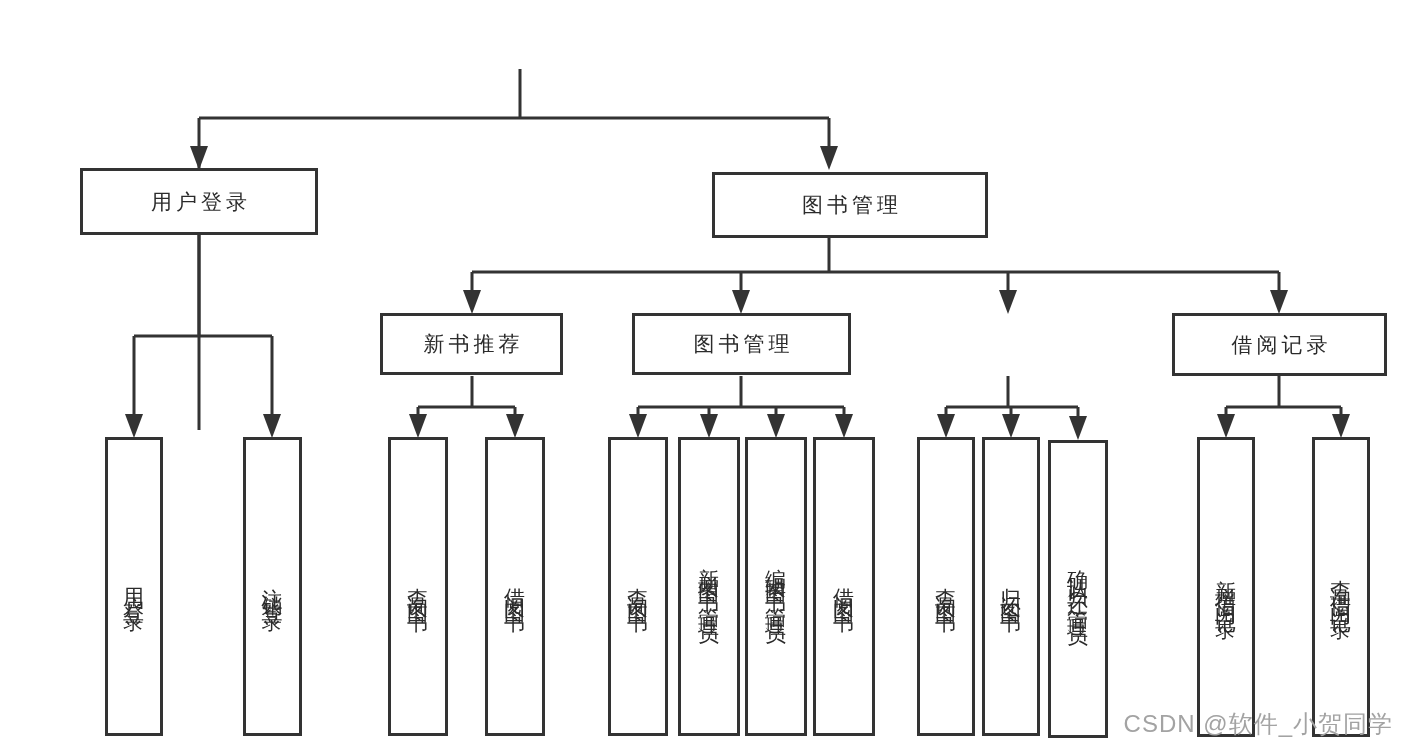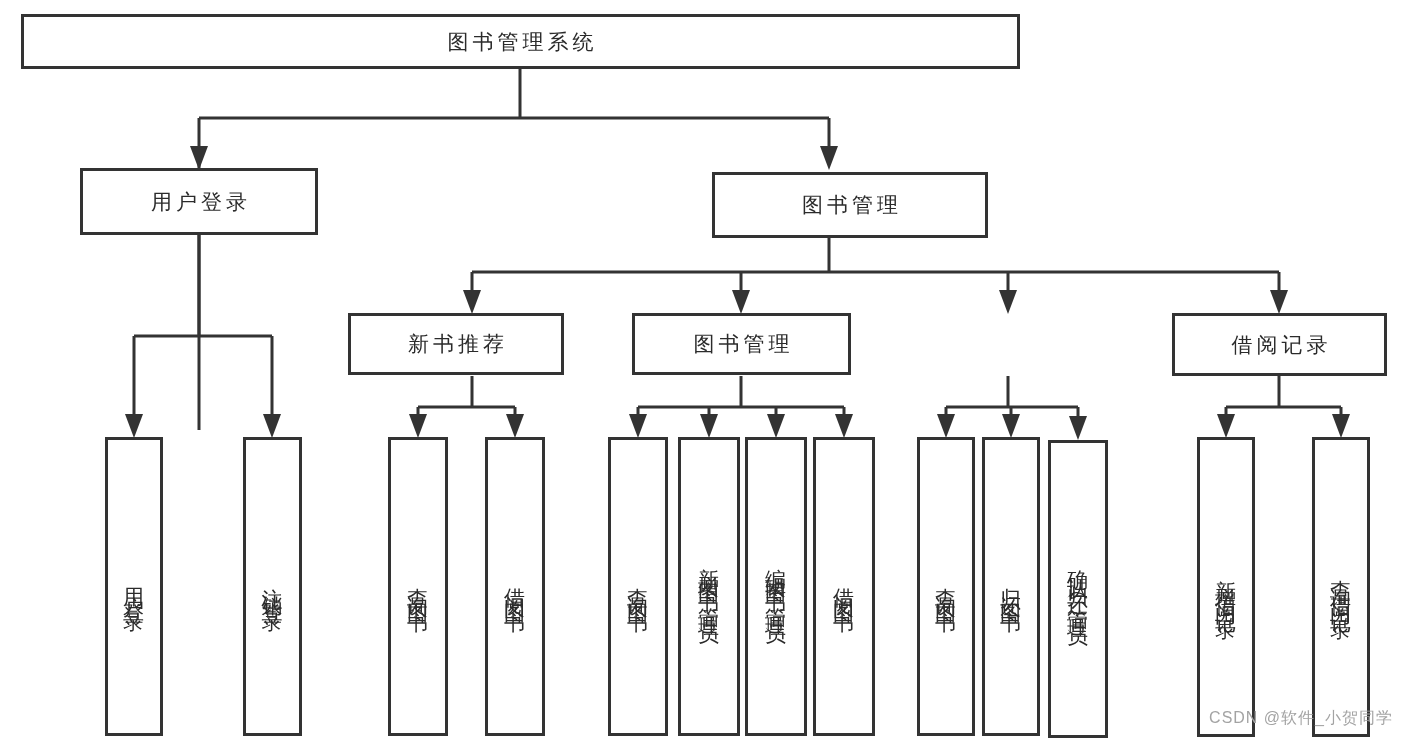--- a/index.html
+++ b/index.html
@@ -40,22 +40,22 @@
     writing-mode:vertical-rl;
     text-orientation:mixed;
     font-size:21px;
     letter-spacing:8px;
     line-height:1;
     white-space:nowrap;
   }
   .watermark{
     position:absolute;
     right:12px;
-    bottom:18px;
-    font-size:16px;
+    bottom:7px;
+    font-size:24px;
     color:var(--wm);
     letter-spacing:1px;
     white-space:nowrap;
   }
 </style>
 </head>
 <body>
 
 <div class="canvas">
 
@@ -102,32 +102,29 @@
       <polygon class="ah" points="1078,440 1069,416 1087,416"></polygon>
     </g>
 
     <g>
       <path class="ln" d="M1279 376 V407 M1226 407 H1341 M1226 407 V430 M1341 407 V430"></path>
       <polygon class="ah" points="1226,438 1217,414 1235,414"></polygon>
       <polygon class="ah" points="1341,438 1332,414 1350,414"></polygon>
     </g>
   </svg>
 
-  <div class="box" style="left:21px;top:14px;width:999px;height:55px">
-    <span class="lbl">图书管理系统</span>
-  </div>
 
   <div class="box" style="left:80px;top:168px;width:238px;height:67px">
     <span class="lbl">用户登录</span>
   </div>
   <div class="box" style="left:712px;top:172px;width:276px;height:66px">
     <span class="lbl">图书管理</span>
   </div>
 
-  <div class="box" style="left:348px;top:313px;width:216px;height:62px">
+  <div class="box" style="left:380px;top:313px;width:183px;height:62px">
     <span class="lbl">新书推荐</span>
   </div>
   <div class="box" style="left:632px;top:313px;width:219px;height:62px">
     <span class="lbl">图书管理</span>
   </div>
   <div class="box" style="left:1172px;top:313px;width:215px;height:63px">
     <span class="lbl">借阅记录</span>
   </div>
 
   <div class="box" style="left:105px;top:437px;width:58px;height:299px">

